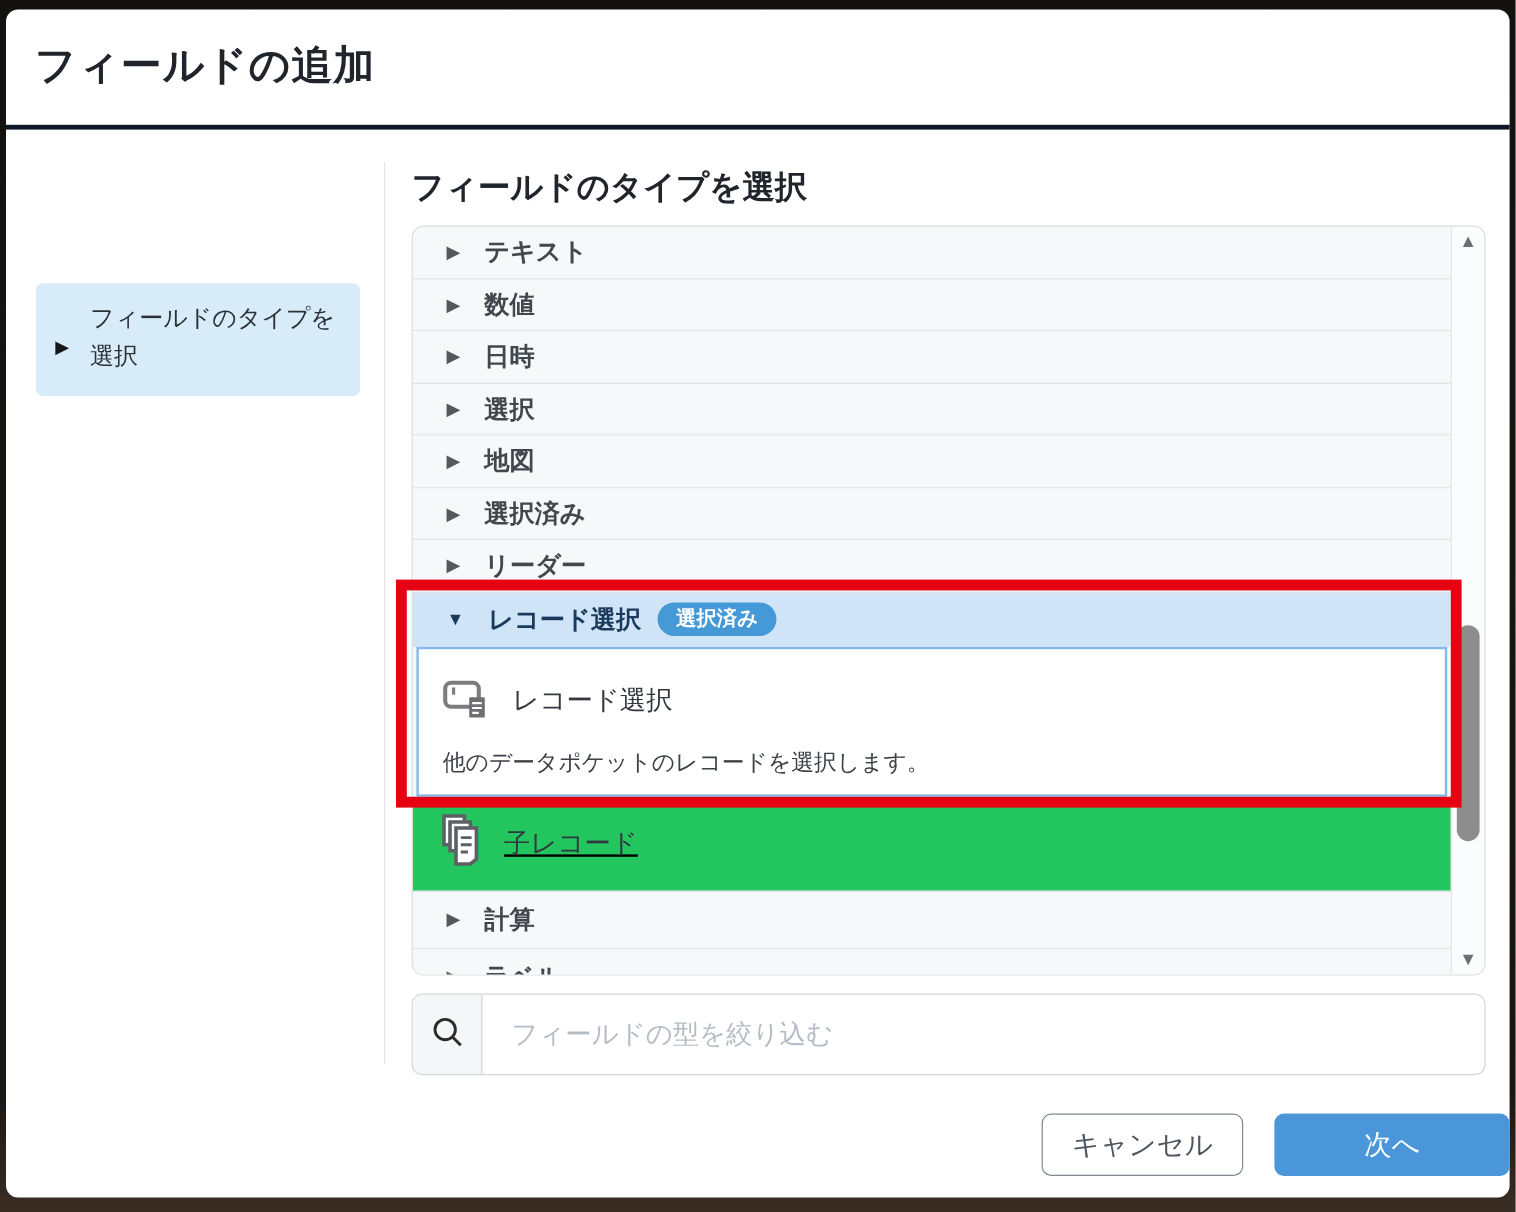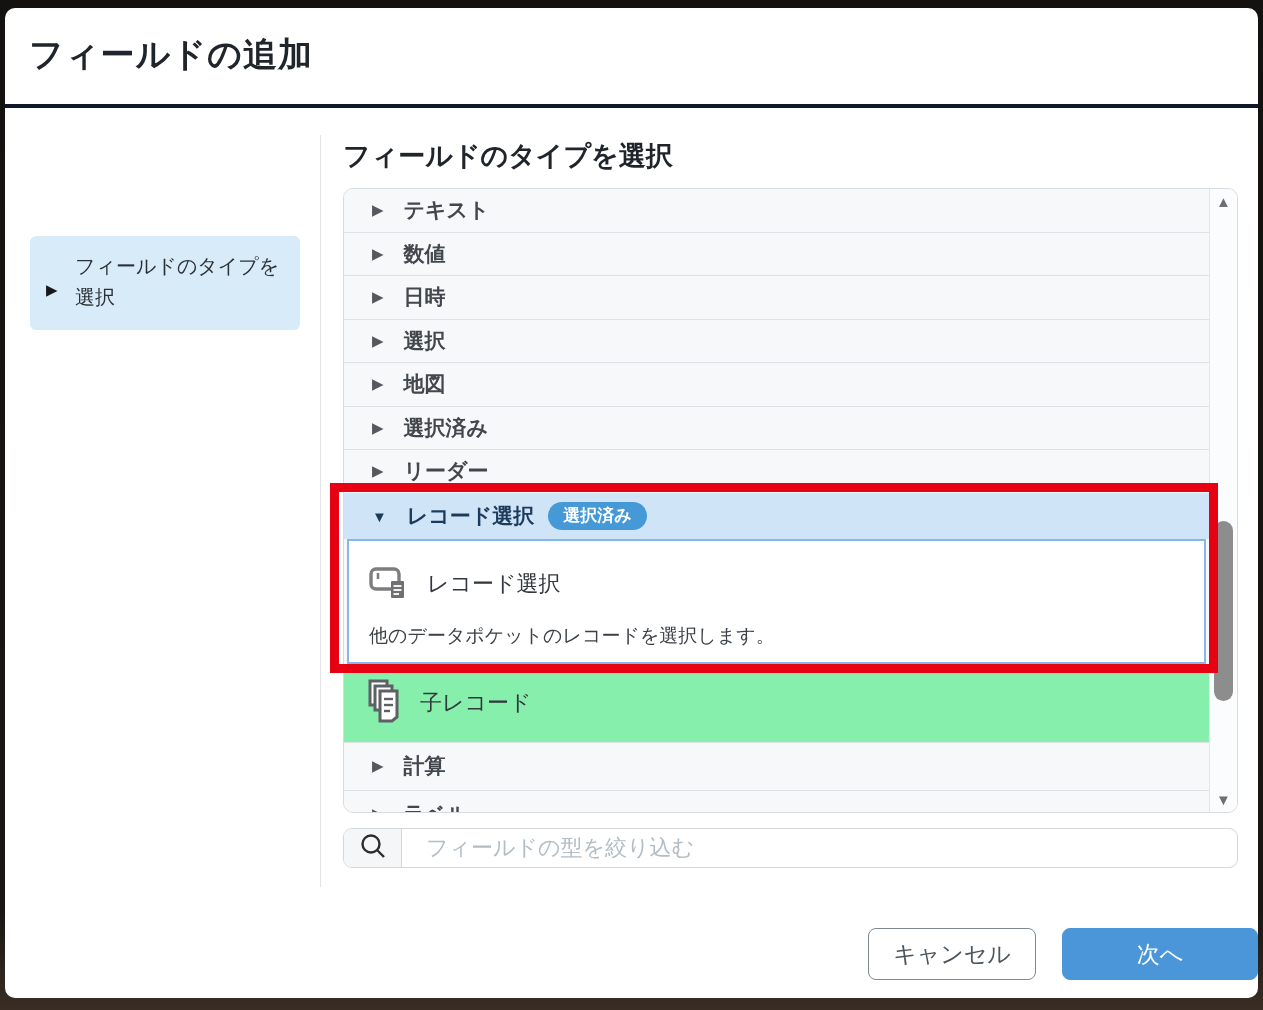--- a/index.html
+++ b/index.html
@@ -42,34 +42,34 @@
   .group-header .tri{font-size:15px;color:#1c3a5c;margin-right:20px;}
   .badge{margin-left:14px;background:#4599d6;color:#ffffff;font-size:17px;font-weight:bold;
     padding:5px 15px 6px;border-radius:16px;line-height:1;text-align:right;}
 
   .sel-card{height:125px;box-sizing:border-box;margin:0 3px;background:#ffffff;
     border:2px solid #85b7ea;position:relative;cursor:pointer;}
   .sel-card .card-head{position:absolute;left:20px;top:22px;display:flex;align-items:center;}
   .sel-card .card-title{font-size:22px;color:#33383e;margin-left:18px;}
   .sel-card .card-desc{position:absolute;left:20px;top:82px;font-size:19px;color:#3c4147;font-family:Liberation Mono, monospace;}
 
-  .plain-card{height:79px;box-sizing:border-box;background:#86efac;
-    border-bottom:1px solid #dfe2e5;display:flex;align-items:center;padding-left:22px;cursor:pointer;}
+  .plain-card{height:79px;box-sizing:border-box;background:#22c55e;
+    border-bottom:1px solid #dfe2e5;display:flex;align-items:center;padding-left:22px;cursor:pointer;text-decoration:underline;}
   .plain-card .card-title{font-size:22px;color:#33383e;margin-left:16px;}
 
   
   .scrollbar{position:absolute;top:0;right:0;width:28px;height:100%;
     background:#fbfcfd;border-left:1px solid #e4e6e9;box-sizing:border-box;}
   .sb-arrow{position:absolute;left:0;width:100%;text-align:center;color:#6d6f72;font-size:15px;}
   .sb-up{top:4px;} .sb-down{bottom:4px;}
   .sb-thumb{position:absolute;left:4px;width:19px;top:332px;height:180px;
     background:#8d8d8d;border-radius:10px;cursor:grab;}
 
   
-  .search-box{position:absolute;left:338px;top:820px;width:895px;height:40px;
+  .search-box{position:absolute;left:338px;top:820px;width:895px;height:68px;
     border:1px solid #d4d7da;border-radius:9px;box-sizing:border-box;background:#ffffff;
     display:flex;align-items:stretch;overflow:hidden;}
   .search-icon-seg{width:57px;background:#f5f6f7;border-right:1px solid #d4d7da;
     display:flex;align-items:center;justify-content:center;flex:0 0 auto;}
   .search-box input{flex:1;border:none;outline:none;font-size:22px;color:#333;
     padding:0 0 0 24px;font-family:inherit;background:transparent;}
   .search-box input::placeholder{color:#b4bdc5;}
 
   
   .btn{position:absolute;top:920px;height:52px;box-sizing:border-box;border-radius:8px;

